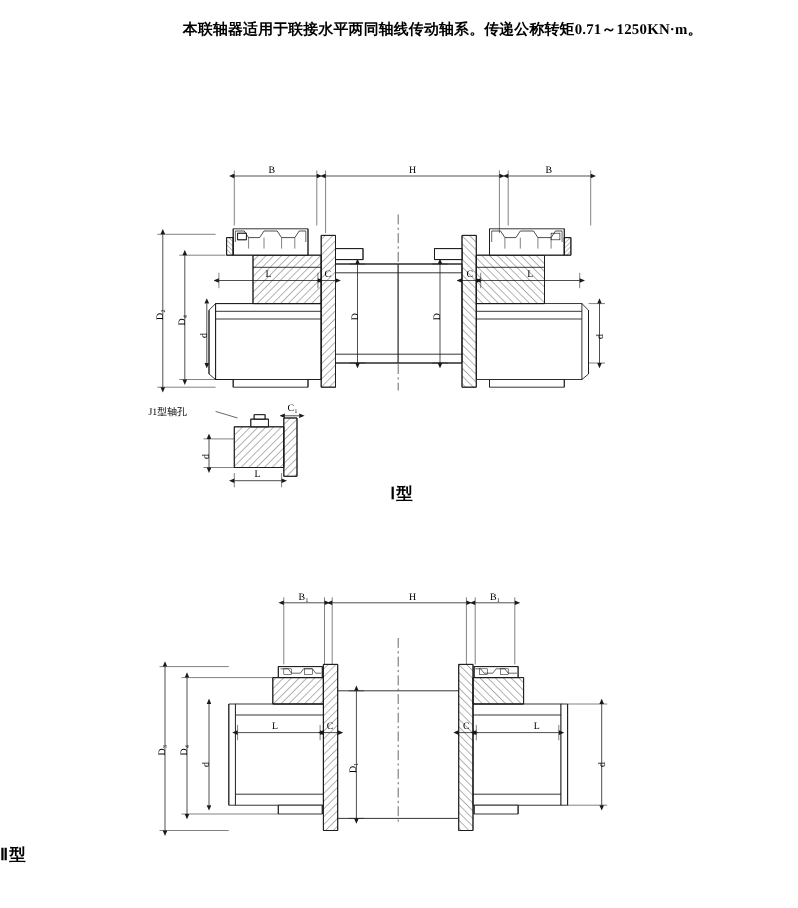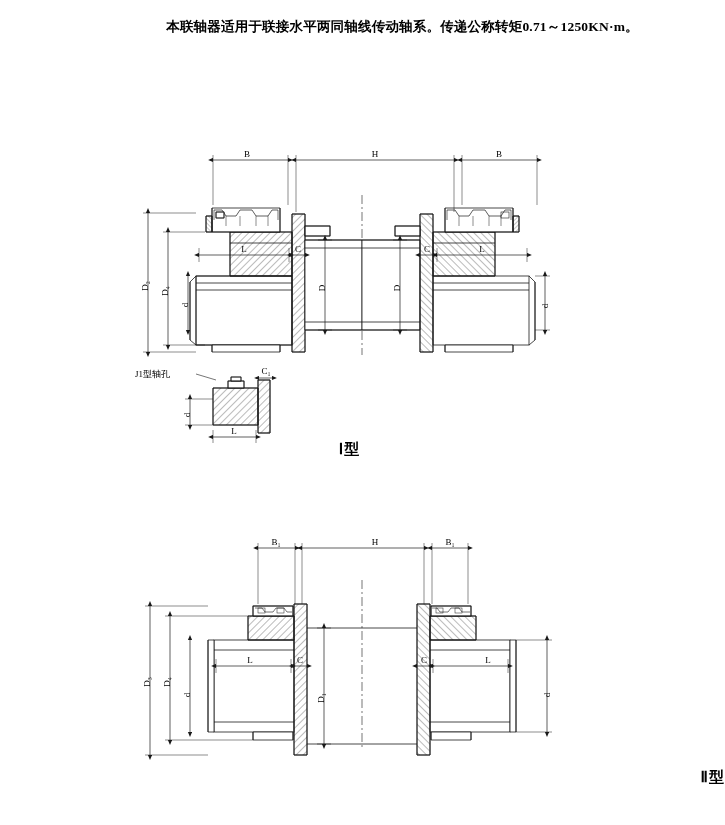--- a/index.html
+++ b/index.html
@@ -33,22 +33,22 @@
     white-space: nowrap;
     margin-left: 40px;
   }
   .fig-caption {
     position: absolute;
     font-size: 15px;
     font-weight: bold;
     font-family: "Liberation Serif", serif;
     letter-spacing: 1px;
   }
-  #caption1 { top: 440px; left: 0; width: 699px; text-align: center; }
-  #caption2 { top: 768px; left: 0; width: 725px; text-align: right; }
+  #caption1 { top: 440px; left: 16px; width: 699px; text-align: center; }
+  #caption2 { top: 768px; left: 0; width: 725px; text-align: left; }
   svg { position: absolute; top: 0; left: 0; }
   text {
     font-family: "Liberation Serif", serif;
     font-size: 9px;
     fill: #000;
   }
   text.lbl-cn { font-size: 9px; }
 </style>
 </head>
 <body>

